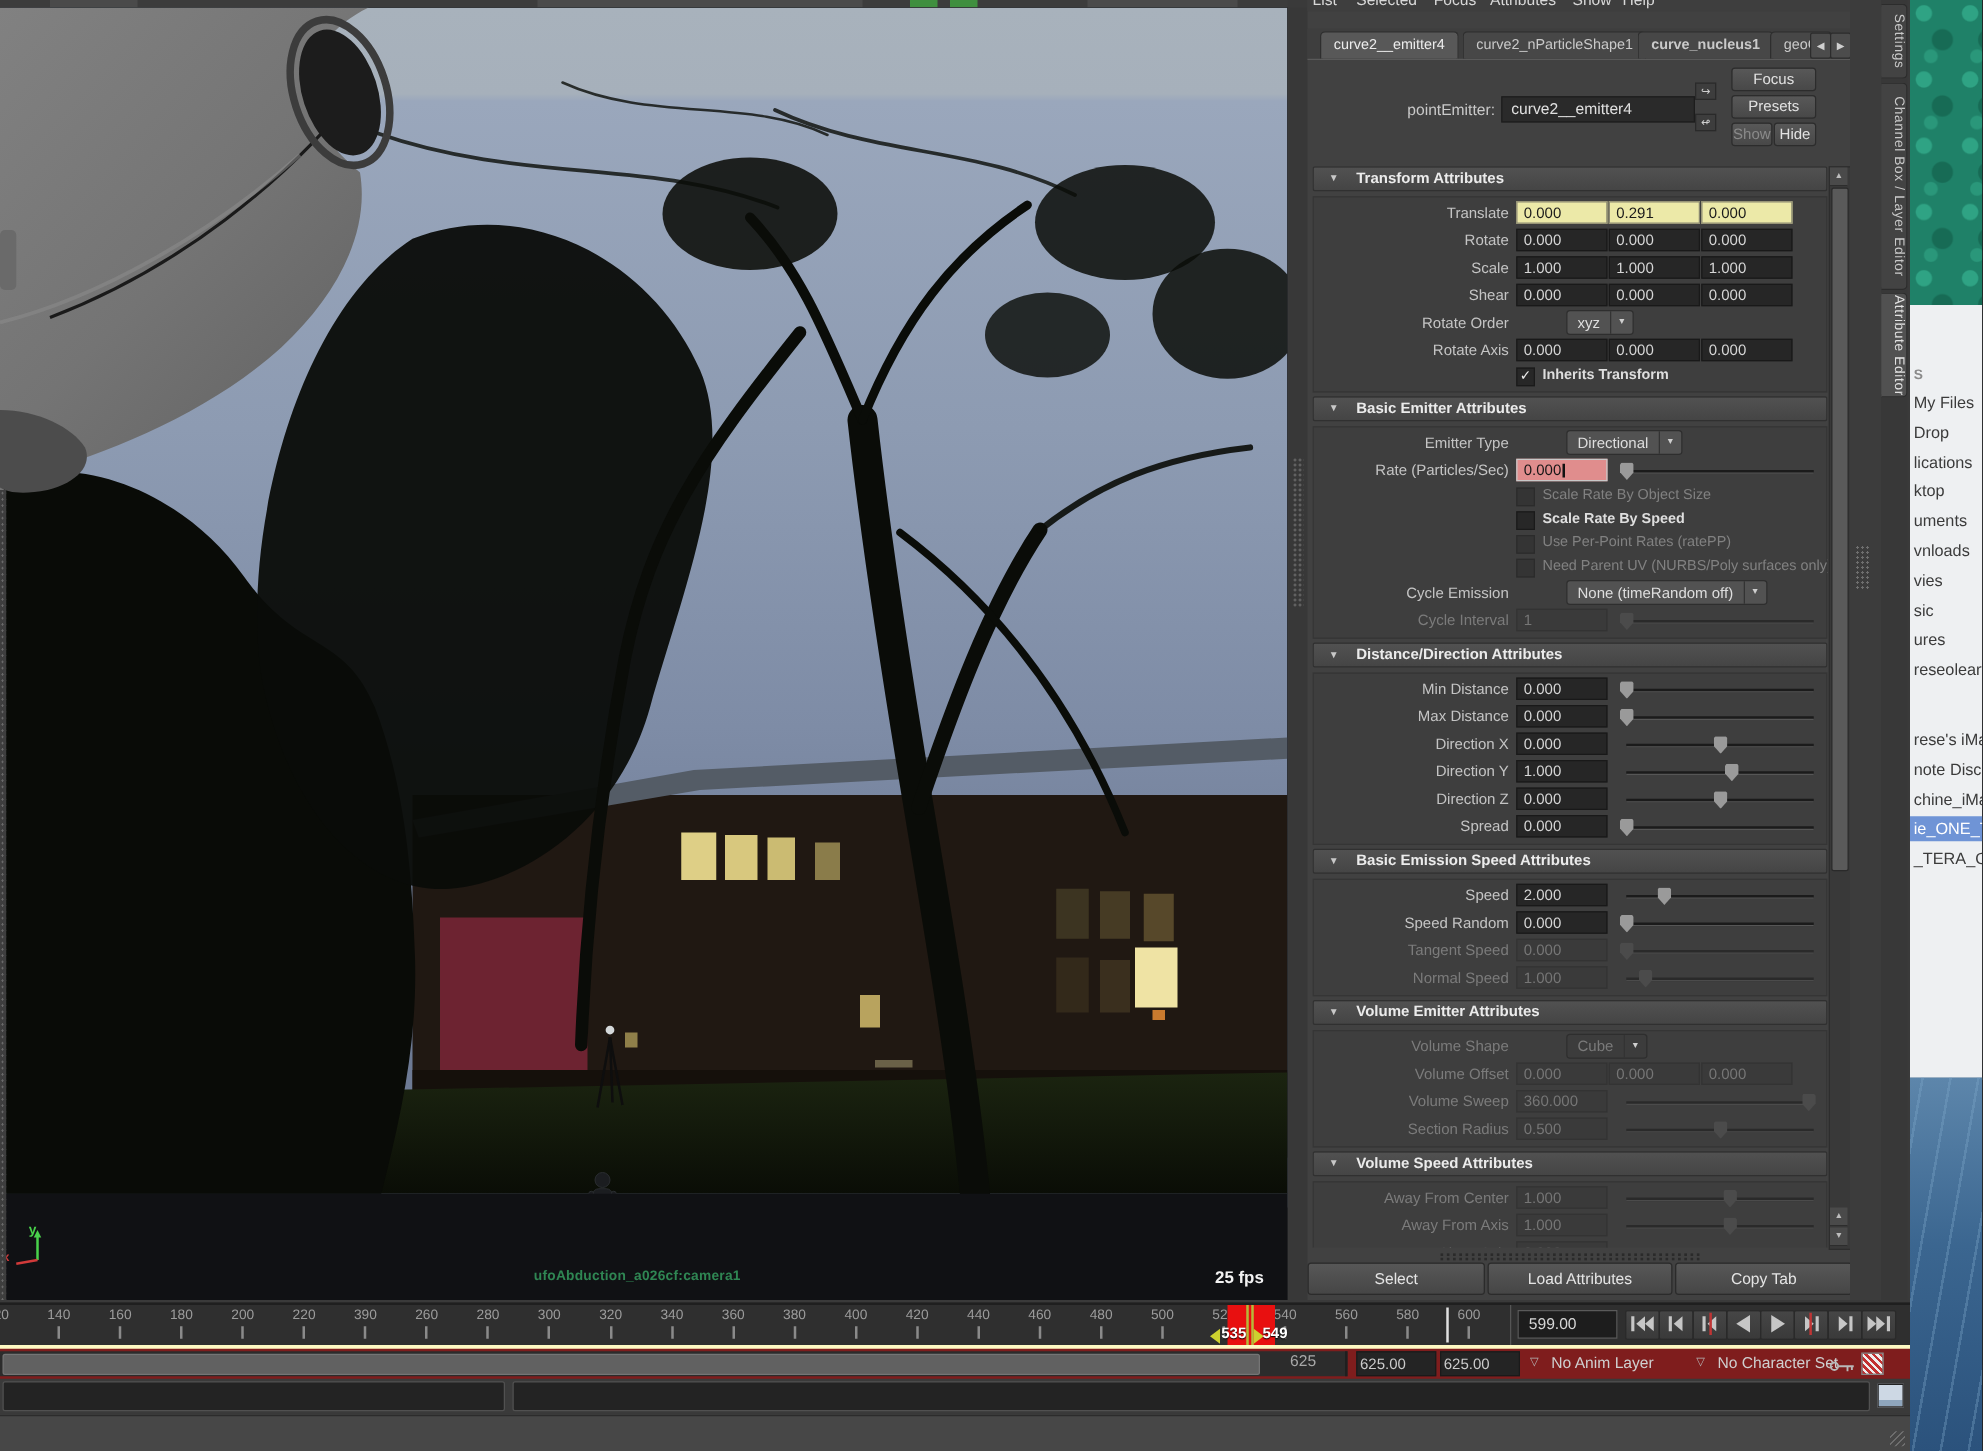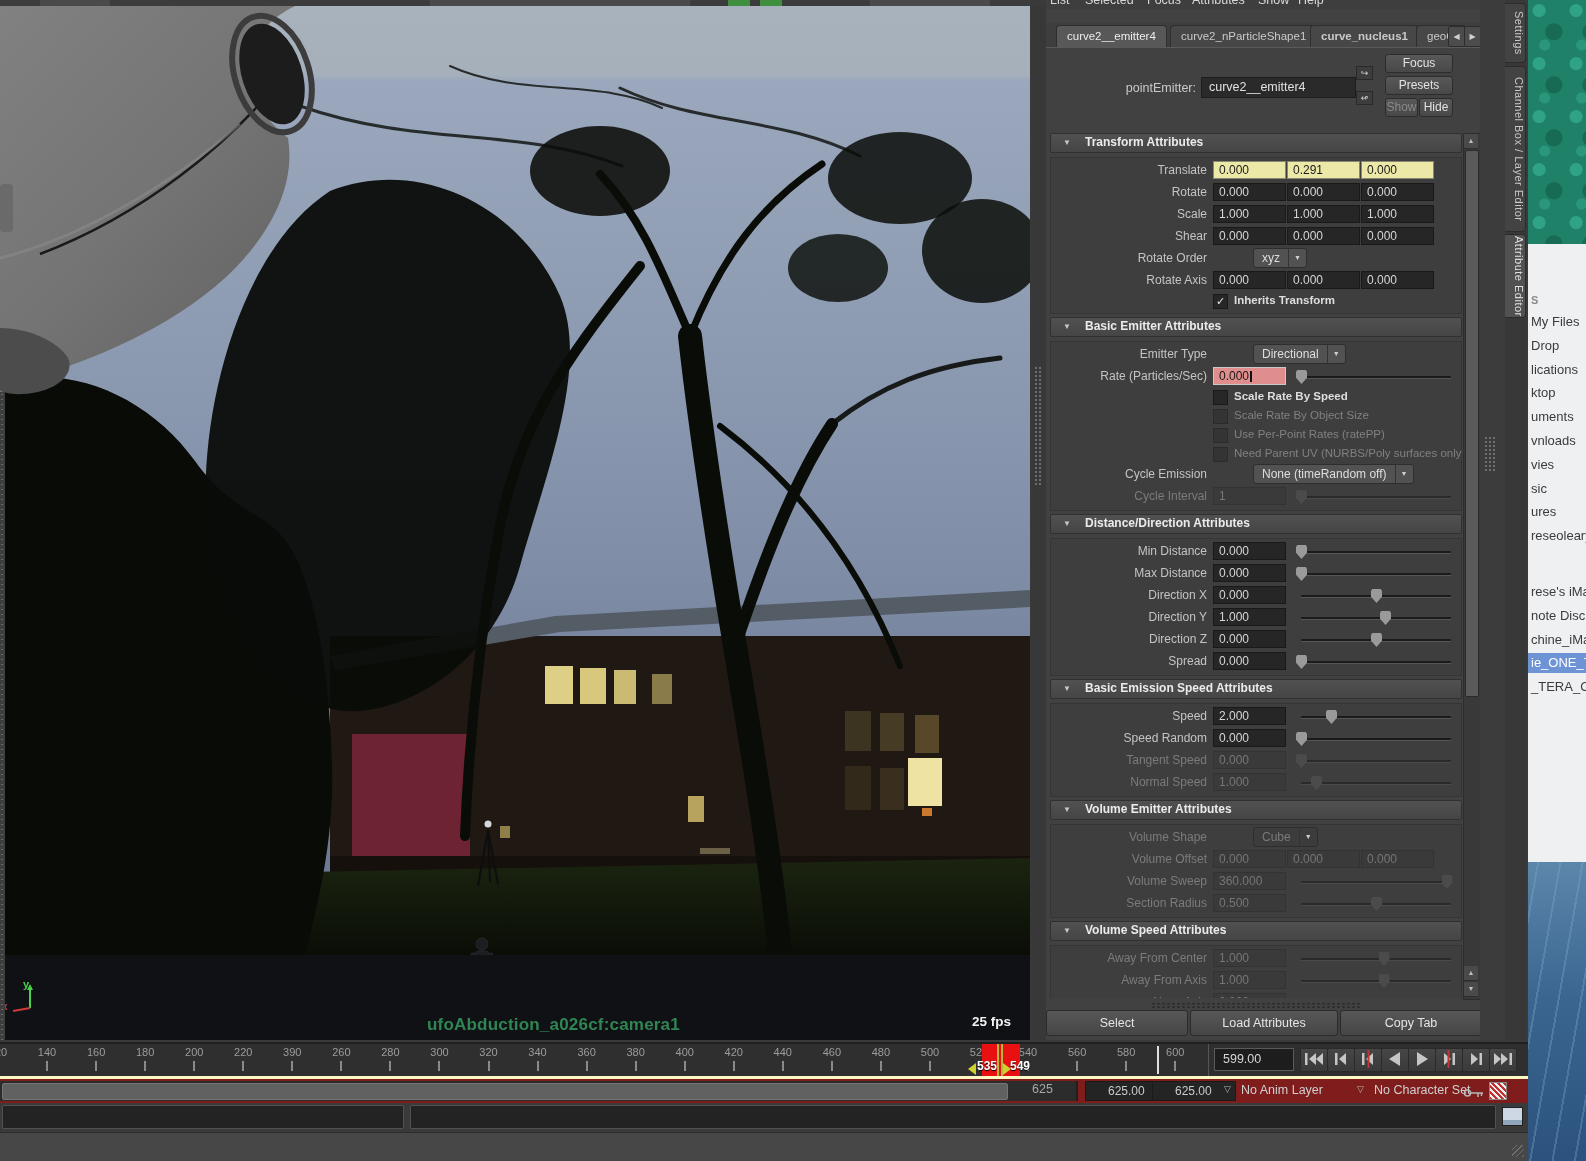--- a/index.html
+++ b/index.html
@@ -8,21 +8,21 @@
         -webkit-font-smoothing:antialiased;}
   .abs{position:absolute;}
 
   
   #top-strip{left:0;top:0;width:1030px;height:6px;background:#3c3c3c;overflow:hidden;}
   #top-strip .frag{position:absolute;top:0;height:6px;background:#4a4a4a;}
   #top-strip .green{background:#3f8f3f;}
 
   
   #viewport{left:0;top:6px;width:1030px;height:1034px;overflow:hidden;background:#0d0f12;}
-  #camera-label{position:absolute;left:427px;top:1009px;color:#2f8653;font-size:17px;font-weight:bold;letter-spacing:.2px;}
+  #camera-label{position:absolute;left:427px;top:1009px;color:#2f8653;font-size:11px;font-weight:bold;letter-spacing:.2px;}
   #fps-label{position:absolute;left:972px;top:1008px;color:#f3f3f3;font-size:13.5px;font-weight:bold;}
   #axis-y-label{position:absolute;left:23px;top:972px;color:#49d24b;font-size:11px;font-weight:bold;}
   #axis-x-label{position:absolute;left:2px;top:995px;color:#d23a3a;font-size:10px;font-weight:bold;}
   #toolbox-strip{left:0;top:392px;width:5px;height:648px;background:#3e3e3e;
      background-image:radial-gradient(circle,#6a6a6a .7px,transparent 1px);background-size:4px 5px;}
 
   
   .dotcol{background-image:radial-gradient(circle,#6f6f6f .8px,transparent 1.1px);background-size:4px 4px;}
   #divider-left{left:1031px;top:6px;width:15px;height:1034px;background:#383838;}
   #divider-left .dots{position:absolute;left:3px;top:360px;width:9px;height:120px;}
@@ -131,21 +131,21 @@
   .pb-btn{position:absolute;top:4px;width:26px;height:22px;background:linear-gradient(#464646,#3a3a3a);
           border:1px solid #2a2a2a;border-radius:2px;}
   .pb-btn svg{display:block;margin:1px auto 0;}
 
   
   #range-row{left:0;top:1076px;width:1528px;height:25px;background:#7f1d1d;border-top:3px solid #fef9c3;}
   #range-track{position:absolute;left:0;top:2px;width:1076px;height:20px;background:#2c2c2c;border-right:2px solid #1f1f1f;}
   #range-inner{position:absolute;left:2px;top:2px;width:1004px;height:15px;background:#616161;border:1px solid #757575;border-radius:2px;}
   #range-end-inline{position:absolute;left:1032px;top:3px;font-size:12.5px;color:#a8a8a8;}
   .rr-field{position:absolute;top:2px;width:60px;height:18px;background:#242424;border:1px solid #1a1a1a;
-            color:#cbcbcb;font-size:12px;line-height:18px;padding-left:22px;}
+            color:#cbcbcb;font-size:12px;line-height:18px;padding-left:2px;}
   .rr-arrow{position:absolute;top:5px;font-size:9px;color:#b5b5b5;}
   .rr-text{position:absolute;top:4px;font-size:12.5px;color:#cfcfcf;white-space:nowrap;}
   #autokey-icon{position:absolute;left:1489px;top:3px;width:16px;height:16px;border:1px solid #888;
      background:repeating-linear-gradient(45deg,#c23030 0 2px,#eee 2px 4px);}
 
   
   #command-row{left:0;top:1103px;width:1528px;height:28px;background:#3a3a3a;}
   .cmd-field{position:absolute;top:2px;height:22px;background:#232323;border:1px solid #515151;border-radius:2px;}
   #script-editor-icon{position:absolute;left:1502px;top:4px;width:19px;height:17px;background:#cdd8e4;
      border:1px solid #222;box-shadow:inset 0 -5px 0 #8fa6bd;}
@@ -365,27 +365,27 @@
                 <span class="ddarrow">▼</span>
               </div>
             </div>
             <div class="ae-row">
               <div class="lbl">Rate (Particles/Sec)</div>
               <div class="fld f0 editing">0.000<span class="caret"></span></div>
               <div class="track">
                 <div class="thumb" style="left: calc(0% - 5px);"></div>
               </div>
             </div>
+            <div class="ae-row disabled cbrow">
+              <span class="cb"></span>
+              <span class="cblbl">Scale Rate By Object Size</span>
+            </div>
             <div class="ae-row cbrow">
               <span class="cb"></span>
               <span class="cblbl">Scale Rate By Speed</span>
-            </div>
-            <div class="ae-row disabled cbrow">
-              <span class="cb"></span>
-              <span class="cblbl">Scale Rate By Object Size</span>
             </div>
             <div class="ae-row disabled cbrow">
               <span class="cb"></span>
               <span class="cblbl">Use Per-Point Rates (ratePP)</span>
             </div>
             <div class="ae-row disabled cbrow">
               <span class="cb"></span>
               <span class="cblbl">Need Parent UV (NURBS/Poly surfaces only)</span>
             </div>
             <div class="ae-row">

